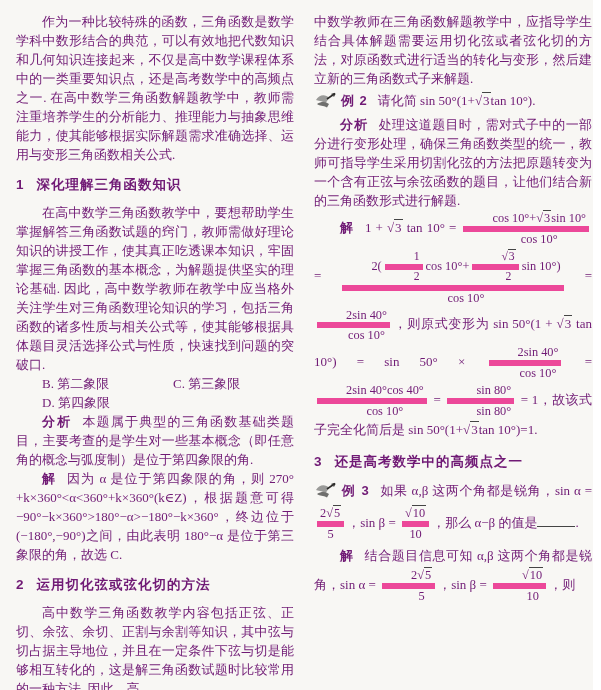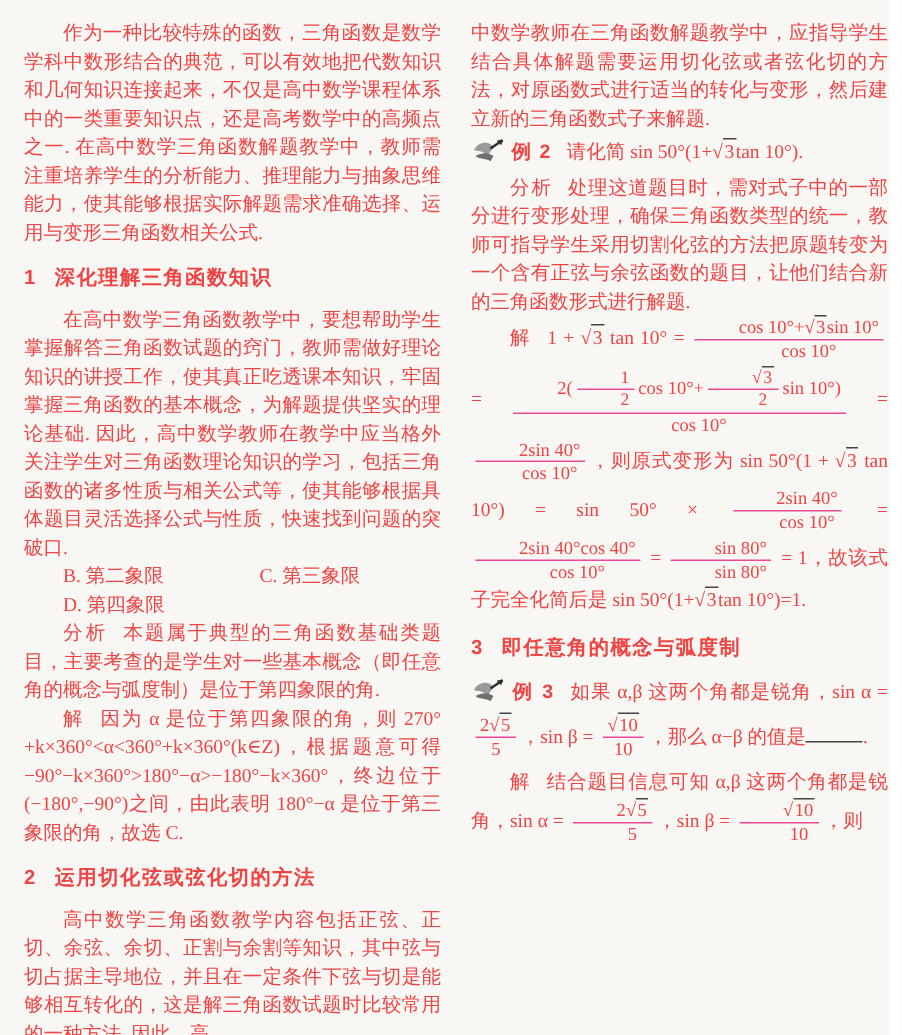--- a/index.html
+++ b/index.html
@@ -1,55 +1,55 @@
 <!DOCTYPE html>
 <html><head>
 <meta charset="utf-8">
 <style>
   html,body{margin:0;padding:0;}
   .page{
     width:593px;height:690px;box-sizing:border-box;
     background:#f8f7f4;
     padding:12px 12px 0 16px;
     font-family:"Liberation Serif","DejaVu Serif",serif;
-    color:#ef4444;
+    color:#701a75;
     font-size:13px;line-height:19px;
     overflow:hidden;
   }
   .columns{display:flex;gap:20px;}
   .col{width:278px;flex:0 0 278px;}
   .para{margin:0;text-align:justify;}
   .indent{text-indent:2em;}
   .section{
     font-family:"Liberation Sans","DejaVu Sans",sans-serif;
     font-weight:bold;font-size:13.5px;
     margin:11px 0 9px 0;letter-spacing:1px;
   }
   .sec-num{margin-right:12px;}
   .blabel{
     font-family:"Liberation Sans","DejaVu Sans",sans-serif;
-    font-weight:normal;margin-right:10px;letter-spacing:1px;
+    font-weight:bold;margin-right:10px;letter-spacing:1px;
   }
   .example{margin-top:3px;margin-bottom:2px;}
   .ex-icon{display:inline-block;vertical-align:-3px;margin-right:3px;}
   .ex-label{
     font-family:"Liberation Sans","DejaVu Sans",sans-serif;
     font-weight:bold;margin-right:10px;letter-spacing:1px;
   }
   .options{
     display:grid;grid-template-columns:52% 48%;
     padding-left:2em;margin:0;
   }
   .options span{display:block;}
   
   .frac{
     display:inline-block;text-align:center;vertical-align:middle;
     margin:1px 3px;line-height:1.2;font-size:0.95em;
   }
-  .frac .num{display:block;border-bottom:1px solid #ec4899;padding:0 3px;}
+  .frac .num{display:block;border-bottom:6px solid #ec4899;padding:0 3px;}
   .frac .den{display:block;padding:0 3px;}
   .sqrt{white-space:nowrap;}
   .radi{border-top:1px solid #444;padding:0 1px;}
   .blank{
     display:inline-block;width:38px;height:12px;
     border-bottom:1px solid #444;
   }
   .fpara{line-height:22px;}
 </style>
 </head>
@@ -88,21 +88,21 @@
               <path d="M2 8 C5 2 12 2 15 6 L11 12 C8 8 4 9 2 8 Z" fill="#9a9a98"></path>
               <path d="M3 12 C8 9 12 10 15 12 L13 15.5 C9 13 6 14.5 3 12 Z" fill="#6f6f6d"></path>
               <path d="M13 7 L21 1.5" stroke="#2e2d2b" stroke-width="1.6" fill="none"></path>
               <path d="M21 1.5 L17.5 2.2 M21 1.5 L19.6 4.4" stroke="#2e2d2b" stroke-width="1.1" fill="none"></path>
             </svg></span><span class="ex-label">例 2</span><span>请化简 sin 50°(1+<span class="sqrt">√<span class="radi">3</span></span>tan 10°).</span></p>
 
       <p class="para indent"><span class="blabel">分析</span><span>处理这道题目时，需对式子中的一部分进行变形处理，确保三角函数类型的统一，教师可指导学生采用切割化弦的方法把原题转变为一个含有正弦与余弦函数的题目，让他们结合新的三角函数形式进行解题.</span></p>
 
       <p class="para indent fpara"><span class="blabel">解</span><span>1 + <span class="sqrt">√<span class="radi">3</span></span> tan 10° = <span class="frac"><span class="num">cos 10°+<span class="sqrt">√<span class="radi">3</span></span>sin 10°</span><span class="den">cos 10°</span></span> = <span class="frac"><span class="num">2(<span class="frac"><span class="num">1</span><span class="den">2</span></span>cos 10°+<span class="frac"><span class="num"><span class="sqrt">√<span class="radi">3</span></span></span><span class="den">2</span></span>sin 10°)</span><span class="den">cos 10°</span></span> = <span class="frac"><span class="num">2sin 40°</span><span class="den">cos 10°</span></span>，则原式变形为 sin 50°(1 + <span class="sqrt">√<span class="radi">3</span></span> tan 10°) = sin 50° × <span class="frac"><span class="num">2sin 40°</span><span class="den">cos 10°</span></span> = <span class="frac"><span class="num">2sin 40°cos 40°</span><span class="den">cos 10°</span></span> = <span class="frac"><span class="num">sin 80°</span><span class="den">sin 80°</span></span> = 1，故该式子完全化简后是 sin 50°(1+<span class="sqrt">√<span class="radi">3</span></span>tan 10°)=1.</span></p>
 
-      <h2 class="section"><span class="sec-num">3</span><span>即任意角的概念与弧度制</span></h2>
+      <h2 class="section"><span class="sec-num">3</span><span>还是高考数学中的高频点之一</span></h2>
 
 
       <p class="para example fpara"><span class="ex-icon"><svg width="24" height="16" viewBox="0 0 24 16">
               <path d="M2 8 C5 2 12 2 15 6 L11 12 C8 8 4 9 2 8 Z" fill="#9a9a98"></path>
               <path d="M3 12 C8 9 12 10 15 12 L13 15.5 C9 13 6 14.5 3 12 Z" fill="#6f6f6d"></path>
               <path d="M13 7 L21 1.5" stroke="#2e2d2b" stroke-width="1.6" fill="none"></path>
               <path d="M21 1.5 L17.5 2.2 M21 1.5 L19.6 4.4" stroke="#2e2d2b" stroke-width="1.1" fill="none"></path>
             </svg></span><span class="ex-label">例 3</span><span>如果 α,β 这两个角都是锐角，sin α = <span class="frac"><span class="num">2<span class="sqrt">√<span class="radi">5</span></span></span><span class="den">5</span></span>，sin β = <span class="frac"><span class="num"><span class="sqrt">√<span class="radi">10</span></span></span><span class="den">10</span></span>，那么 α−β 的值是<span class="blank"></span>.</span></p>
 
       <p class="para indent fpara"><span class="blabel">解</span><span>结合题目信息可知 α,β 这两个角都是锐角，sin α = <span class="frac"><span class="num">2<span class="sqrt">√<span class="radi">5</span></span></span><span class="den">5</span></span>，sin β = <span class="frac"><span class="num"><span class="sqrt">√<span class="radi">10</span></span></span><span class="den">10</span></span>，则</span></p>

